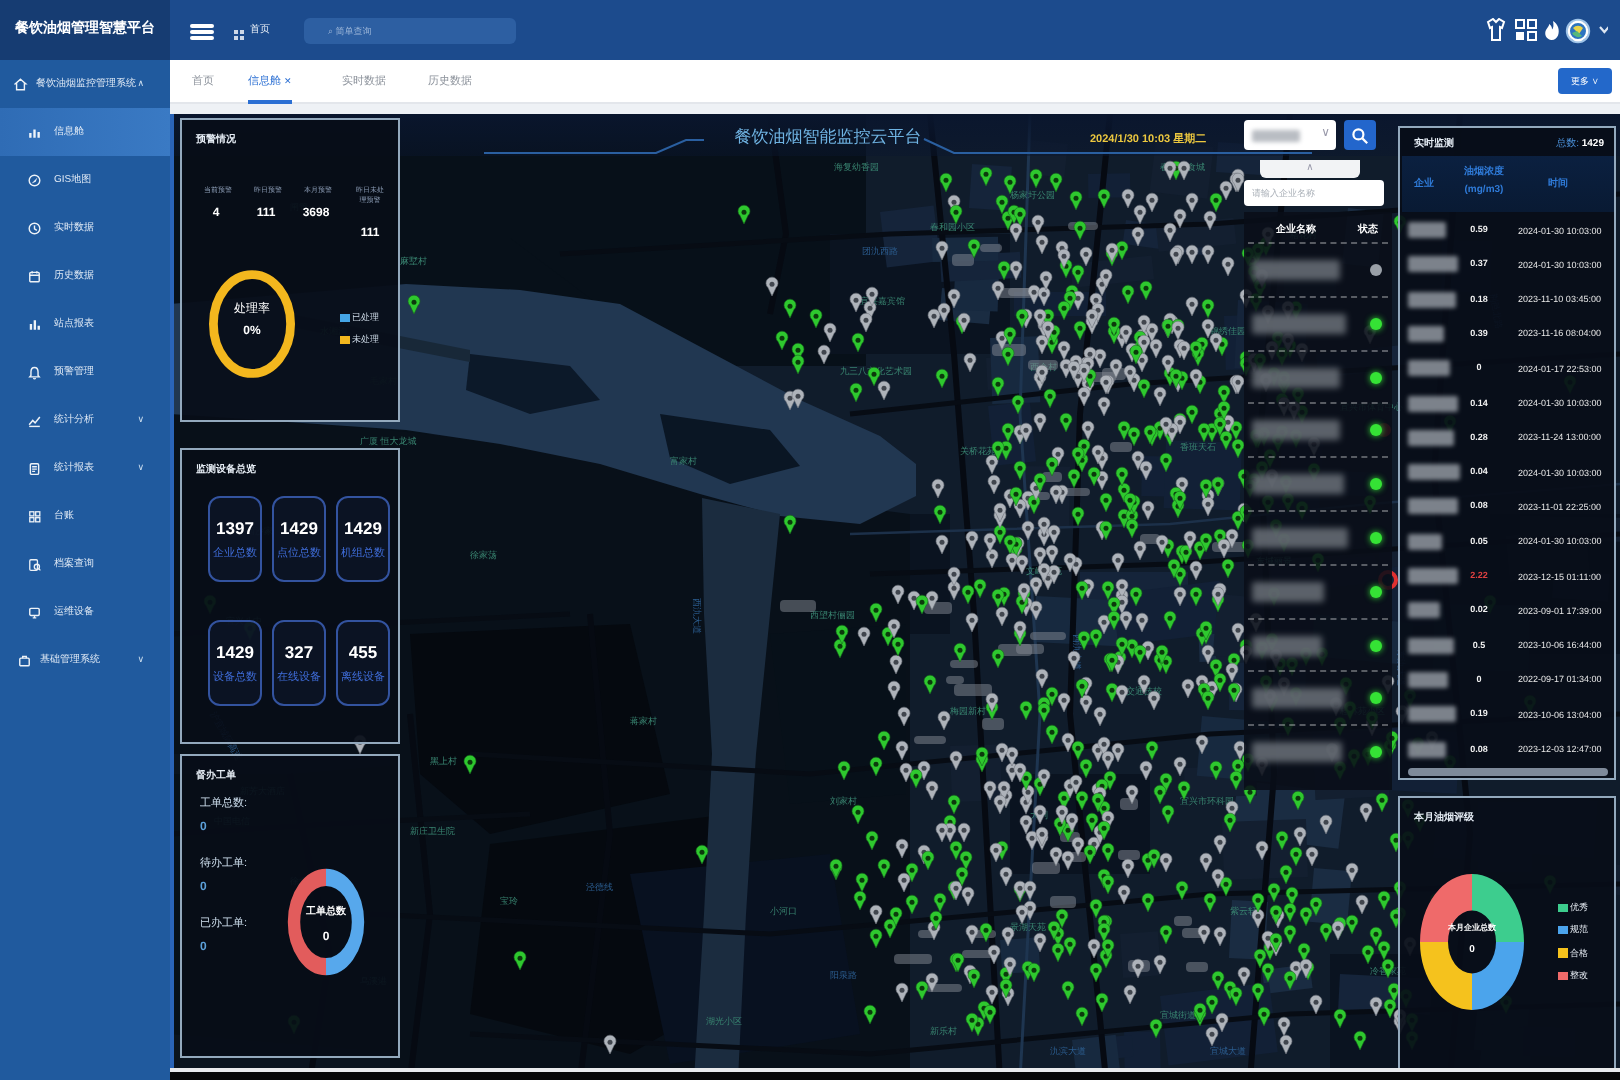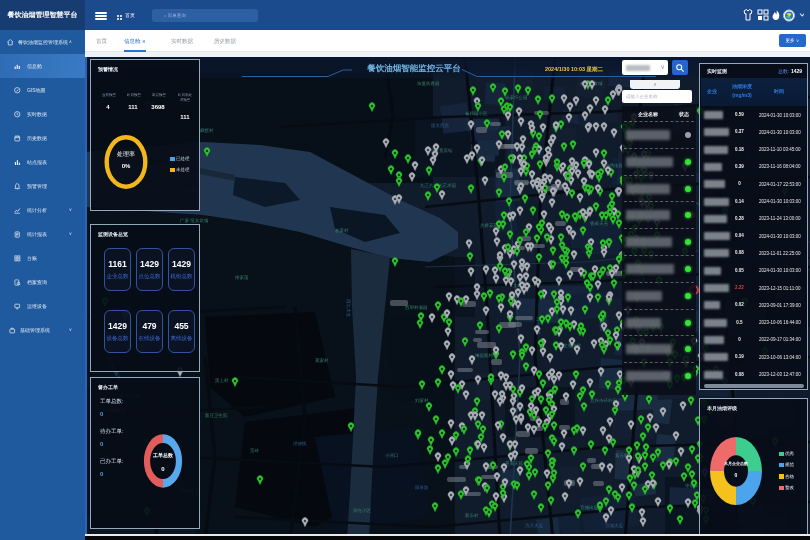--- a/index.html
+++ b/index.html
@@ -19,21 +19,21 @@
 .mi.grp2 .ic{left:9px;}
 .mi.active{background:linear-gradient(90deg,#2f6cb5,#3a7ac4);}
 .chev{position:absolute;right:13px;top:0;font-size:4.5px;color:#cfe0f0;}
 #tabbar{left:85px;top:30px;width:725px;height:22px;background:#fff;border-bottom:1px solid #e3e6eb;}
 .tab{position:absolute;height:22px;line-height:22px;font-size:5.5px;color:#8d939c;}
 .tab.act{color:#2b6fd3;border-bottom:2px solid #2b6fd3;}
 #morebtn{left:779px;top:34px;width:27px;height:13px;background:#2368ca;border-radius:2px;color:#fff;font-size:4.5px;text-align:center;line-height:13px;}
 #tabstrip{left:85px;top:52px;width:725px;height:5px;background:#eef1f5;}
 #map{left:85px;top:57px;width:725px;height:483px;overflow:hidden;background:#0a141f;}
 #banner{left:85px;top:57px;width:725px;height:21px;background:linear-gradient(180deg,rgba(10,22,46,.95),rgba(10,22,46,.45));}
-#btitle{left:354px;top:63px;width:120px;text-align:center;color:#6fb3e2;font-size:8.5px;font-weight:bold;letter-spacing:0;white-space:nowrap;}
+#btitle{left:354px;top:63px;width:120px;text-align:center;color:#6fb3e2;font-size:8.5px;font-weight:normal;letter-spacing:0;white-space:nowrap;}
 #bdate{left:545px;top:66px;color:#edc83f;font-size:5.5px;font-weight:bold;white-space:nowrap;}
 .panel{position:absolute;background:rgba(7,13,24,0.93);border:1px solid #93a9bd;}
 .ptitle{position:absolute;left:7px;top:6px;color:#e6edf5;font-size:5px;font-weight:bold;}
 .wlabel{position:absolute;color:#8b9cb5;font-size:3.5px;text-align:center;line-height:4.5px;}
 .wval{position:absolute;color:#fff;font-size:6px;font-weight:bold;text-align:center;}
 .dbox{position:absolute;width:27px;height:43px;border:1px solid #33539f;border-radius:6px;background:rgba(16,26,48,.5);text-align:center;}
 .dbox .n{color:#fff;font-size:8.5px;font-weight:bold;margin-top:10px;}
 .dbox .l{color:#3f6cd8;font-size:6px;margin-top:3px;transform:scale(.92);}
 .wolabel{position:absolute;color:#cfe0ef;font-size:5.5px;}
 .woval{position:absolute;color:#5b9fd8;font-size:6px;font-weight:bold;}
@@ -1174,37 +1174,37 @@
 <div class="abs" style="left:13px;top:90px;width:44px;text-align:center;color:#fff;font-size:6px;">处理率</div>
 <div class="abs" style="left:13px;top:103px;width:44px;text-align:center;color:#fff;font-size:6px;font-weight:bold;">0%</div>
 <div class="abs" style="left:79px;top:96.5px;width:4.5px;height:4.5px;background:#45a5e6;"></div>
     <div class="abs" style="left:85px;top:96px;color:#cdd9e6;font-size:4.5px;">已处理</div>
 <div class="abs" style="left:79px;top:107.5px;width:4.5px;height:4.5px;background:#f3b71e;"></div>
     <div class="abs" style="left:85px;top:107px;color:#cdd9e6;font-size:4.5px;">未处理</div>
 </div>
 <div class="panel" style="left:90px;top:224px;width:110px;height:148px;">
 <div class="ptitle">监测设备总览</div>
 <div class="dbox" style="left:13px;top:23px;">
-      <div class="n">1161</div>
+      <div class="n">1397</div>
       <div class="l">企业总数</div>
     </div>
 <div class="dbox" style="left:45px;top:23px;">
       <div class="n">1429</div>
       <div class="l">点位总数</div>
     </div>
 <div class="dbox" style="left:77px;top:23px;">
       <div class="n">1429</div>
       <div class="l">机组总数</div>
     </div>
 <div class="dbox" style="left:13px;top:85px;">
       <div class="n">1429</div>
       <div class="l">设备总数</div>
     </div>
 <div class="dbox" style="left:45px;top:85px;">
-      <div class="n">479</div>
+      <div class="n">327</div>
       <div class="l">在线设备</div>
     </div>
 <div class="dbox" style="left:77px;top:85px;">
       <div class="n">455</div>
       <div class="l">离线设备</div>
     </div>
 </div>
 <div class="panel" style="left:90px;top:377px;width:110px;height:152px;">
 <div class="ptitle">督办工单</div>
 <div class="wolabel" style="left:9px;top:20px;">工单总数:</div>

